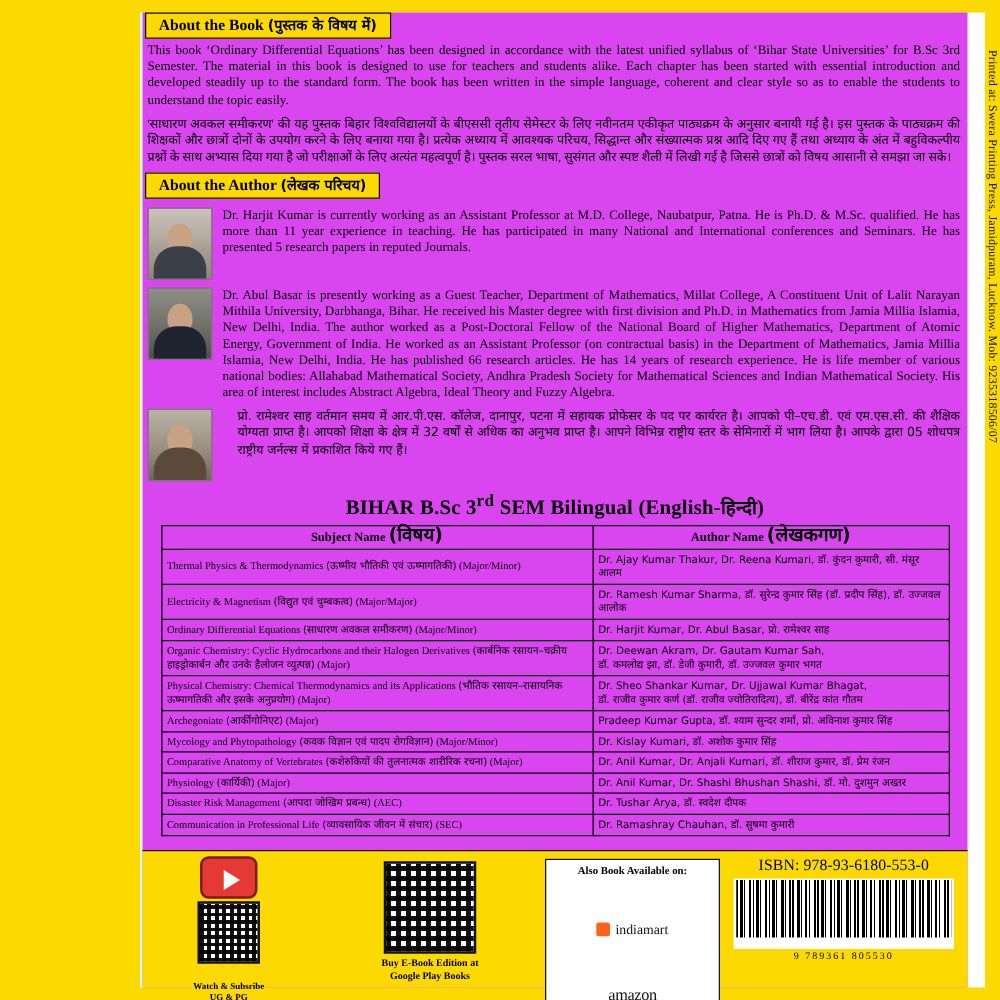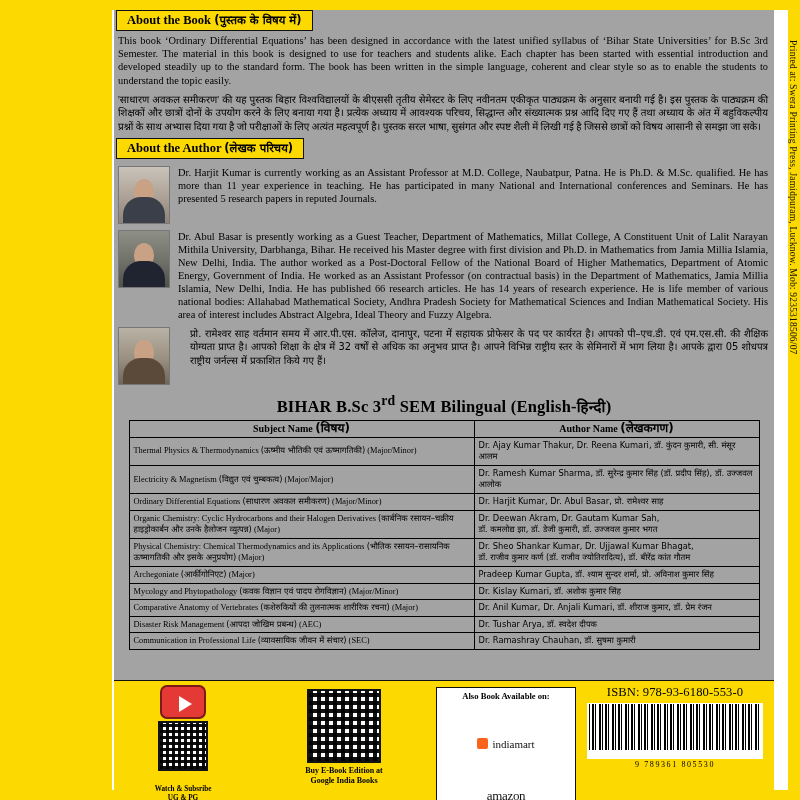--- a/index.html
+++ b/index.html
@@ -16,21 +16,21 @@
     background: #ffffff;
   }
   
   .frame-top { position:absolute; left:0; top:0; width:800px; height:10px; background:#fcd900; }
   .frame-bottom { position:absolute; left:0; bottom:0; width:800px; height:10px; background:#fcd900; }
   .frame-left { position:absolute; left:0; top:0; width:112px; height:800px; background:#fcd900; }
   .frame-right { position:absolute; right:0; top:0; width:12px; height:800px; background:#fcd900; }
 
   .content {
     position:absolute; left:114px; top:10px; width:660px; height:780px;
-    background:#a3a3a3;
+    background:#d946ef;
   }
 
   
   .printed-at {
     position:absolute;
     right: 0px; top: 40px;
     width: 14px; height: 700px;
     writing-mode: vertical-rl;
     text-orientation: mixed;
     font-size: 9.5px;
@@ -135,21 +135,21 @@
     line-height: 10.6px;
   }
   table.booklist th {
     text-align:center;
     font-weight:bold;
     font-size:10px;
   }
   table.booklist th .hi, table.booklist td .hi {
     font-family:"DejaVu Sans", sans-serif;
   }
-  table.booklist th .hi { font-size:12px; }
+  table.booklist th .hi { font-size:15px; }
   table.booklist td .hi { font-size:8.3px; }
   .col-sub { width: 345px; }
   .col-auth { width: 285px; }
 
   
   .bottom {
     position:absolute;
     left:114px; bottom:10px;
     width:660px; height:110px;
     background:#fcd900;
@@ -340,20 +340,24 @@
           </tr>
           <tr>
             <td><span>Mycology and Phytopathology</span> <span class="hi">(कवक विज्ञान एवं पादप रोगविज्ञान)</span> <span>(Major/Minor)</span></td>
             <td><span class="hi" style="white-space: pre-line;">Dr. Kislay Kumari, डॉ. अशोक कुमार सिंह</span></td>
           </tr>
           <tr>
             <td><span>Comparative Anatomy of Vertebrates</span> <span class="hi">(कशेरुकियों की तुलनात्मक शारीरिक रचना)</span> <span>(Major)</span></td>
             <td><span class="hi" style="white-space: pre-line;">Dr. Anil Kumar, Dr. Anjali Kumari, डॉ. शीराज कुमार, डॉ. प्रेम रंजन</span></td>
           </tr>
           <tr>
+            <td><span>Physiology</span> <span class="hi">(कार्यिकी)</span> <span>(Major)</span></td>
+            <td><span class="hi" style="white-space: pre-line;">Dr. Anil Kumar, Dr. Shashi Bhushan Shashi, डॉ. मो. दुशमुन अख्तर</span></td>
+          </tr>
+          <tr>
             <td><span>Disaster Risk Management</span> <span class="hi">(आपदा जोखिम प्रबन्ध)</span> <span>(AEC)</span></td>
             <td><span class="hi" style="white-space: pre-line;">Dr. Tushar Arya, डॉ. स्वदेश दीपक</span></td>
           </tr>
           <tr>
             <td><span>Communication in Professional Life</span> <span class="hi">(व्यावसायिक जीवन में संचार)</span> <span>(SEC)</span></td>
             <td><span class="hi" style="white-space: pre-line;">Dr. Ramashray Chauhan, डॉ. सुषमा कुमारी</span></td>
           </tr>
         </tbody>
     </table>
   </div>
@@ -368,21 +372,21 @@
           <div>Watch &amp; Subsribe</div>
           <div>UG &amp; PG</div>
           <div>YouTube Channel</div>
         </div>
       </div>
 
       <div class="ebook-block">
         <div class="ebook-qr"></div>
         <div class="ebook-caption">
           <div>Buy E-Book Edition at</div>
-          <div>Google India Books</div>
+          <div>Google Play Books</div>
         </div>
       </div>
 
       <div class="avail-block">
         <div class="avail-title">Also Book Available on:</div>
         <div class="store">
           <span class="mark"></span>
           <span>indiamart</span>
         </div>
         <div class="store amz">

